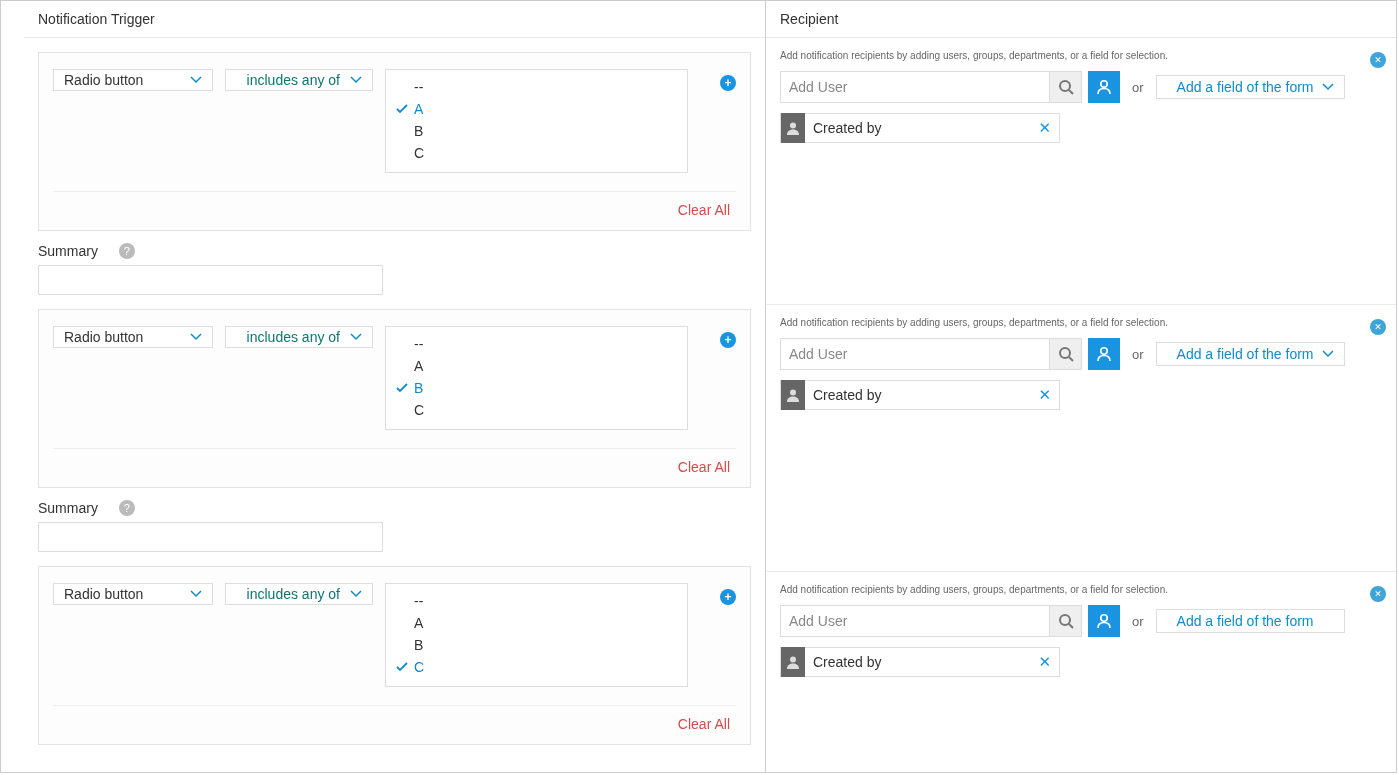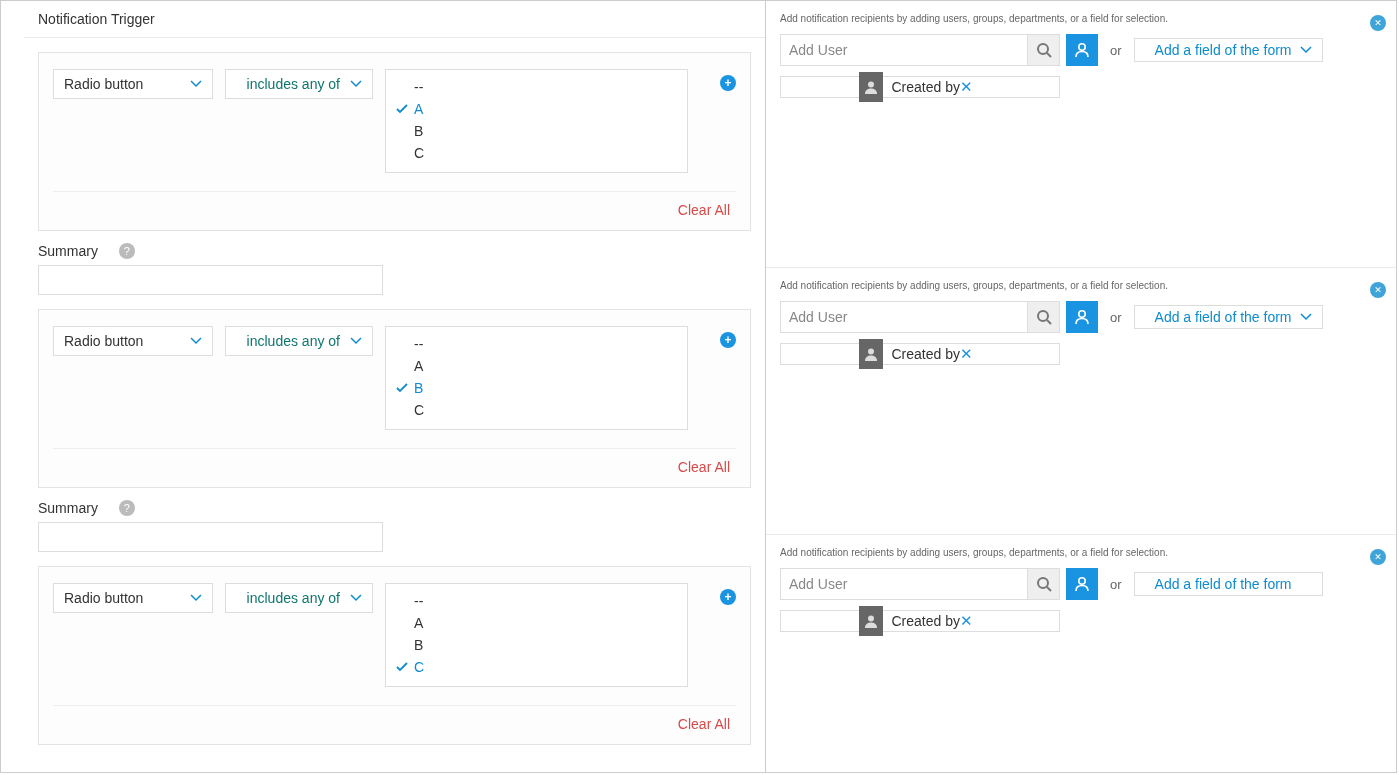--- a/index.html
+++ b/index.html
@@ -44,21 +44,21 @@
 }
 .rule-row {
   display: flex;
   gap: 12px;
   align-items: flex-start;
 }
 .select-box {
   display: flex;
   align-items: center;
   justify-content: space-between;
-  height: 30px;
+  height: 22px;
   padding: 0 10px;
   border: 1px solid #ddd;
   background: #fff;
   cursor: pointer;
   min-width: 160px;
 }
 .select-box .chevron { margin-left: 10px; color: #0e8ccf; }
 .select-op {
   min-width: 148px;
   color: #0f766e;
@@ -165,21 +165,21 @@
   margin-bottom: 10px;
 }
 .recipient-controls {
   display: flex;
   align-items: center;
   gap: 6px;
 }
 .user-search {
   display: flex;
   border: 1px solid #ddd;
-  width: 280px;
+  width: 302px;
   gap: 48px;
 }
 .user-search input {
   flex: 1;
   border: none;
   outline: none;
   padding: 0 8px;
   height: 30px;
   font-size: 14px;
   color: #333;
@@ -212,23 +212,23 @@
   border: 1px solid #ddd;
   color: #0e8ccf;
   cursor: pointer;
   min-width: 188px;
   justify-content: center;
 }
 .recipient-chips { margin-top: 10px; }
 .chip {
   display: flex;
   align-items: center;
-  justify-content: center;
+  justify-content: space-between;
   width: 280px;
-  height: 22px;
+  height: 30px;
   border: 1px solid #ddd;
   padding: 0 8px 0 0;
 }
 .chip-left { display: flex; align-items: center; gap: 8px; }
 .chip-avatar {
   width: 24px; height: 30px;
   background: #666;
   display: inline-flex;
   align-items: center;
   justify-content: center;
@@ -411,20 +411,24 @@
           <span class="plus-circle">+</span>
         </div>
         <div class="rule-divider"></div>
         <div class="clear-all">Clear All</div>
       </div>
     </div>
 
   </div>
 
   <div class="right-col">
+    <div class="right-header-row">
+      <div class="col-header">Recipient</div>
+      <div class="empty-cell"></div>
+    </div>
 
     <div class="right-row" style="min-height:267px;">
       <div class="recipient-block">
         <div class="recipient-hint">Add notification recipients by adding users, groups, departments, or a field for selection.</div>
         <div class="recipient-controls">
           <div class="user-search">
             <input type="text" placeholder="Add User" style="">
             <span class="search-btn">
               <svg width="16" height="16" viewBox="0 0 16 16">
                   <circle cx="7" cy="7" r="5" fill="none" stroke="#777" stroke-width="2"></circle>

